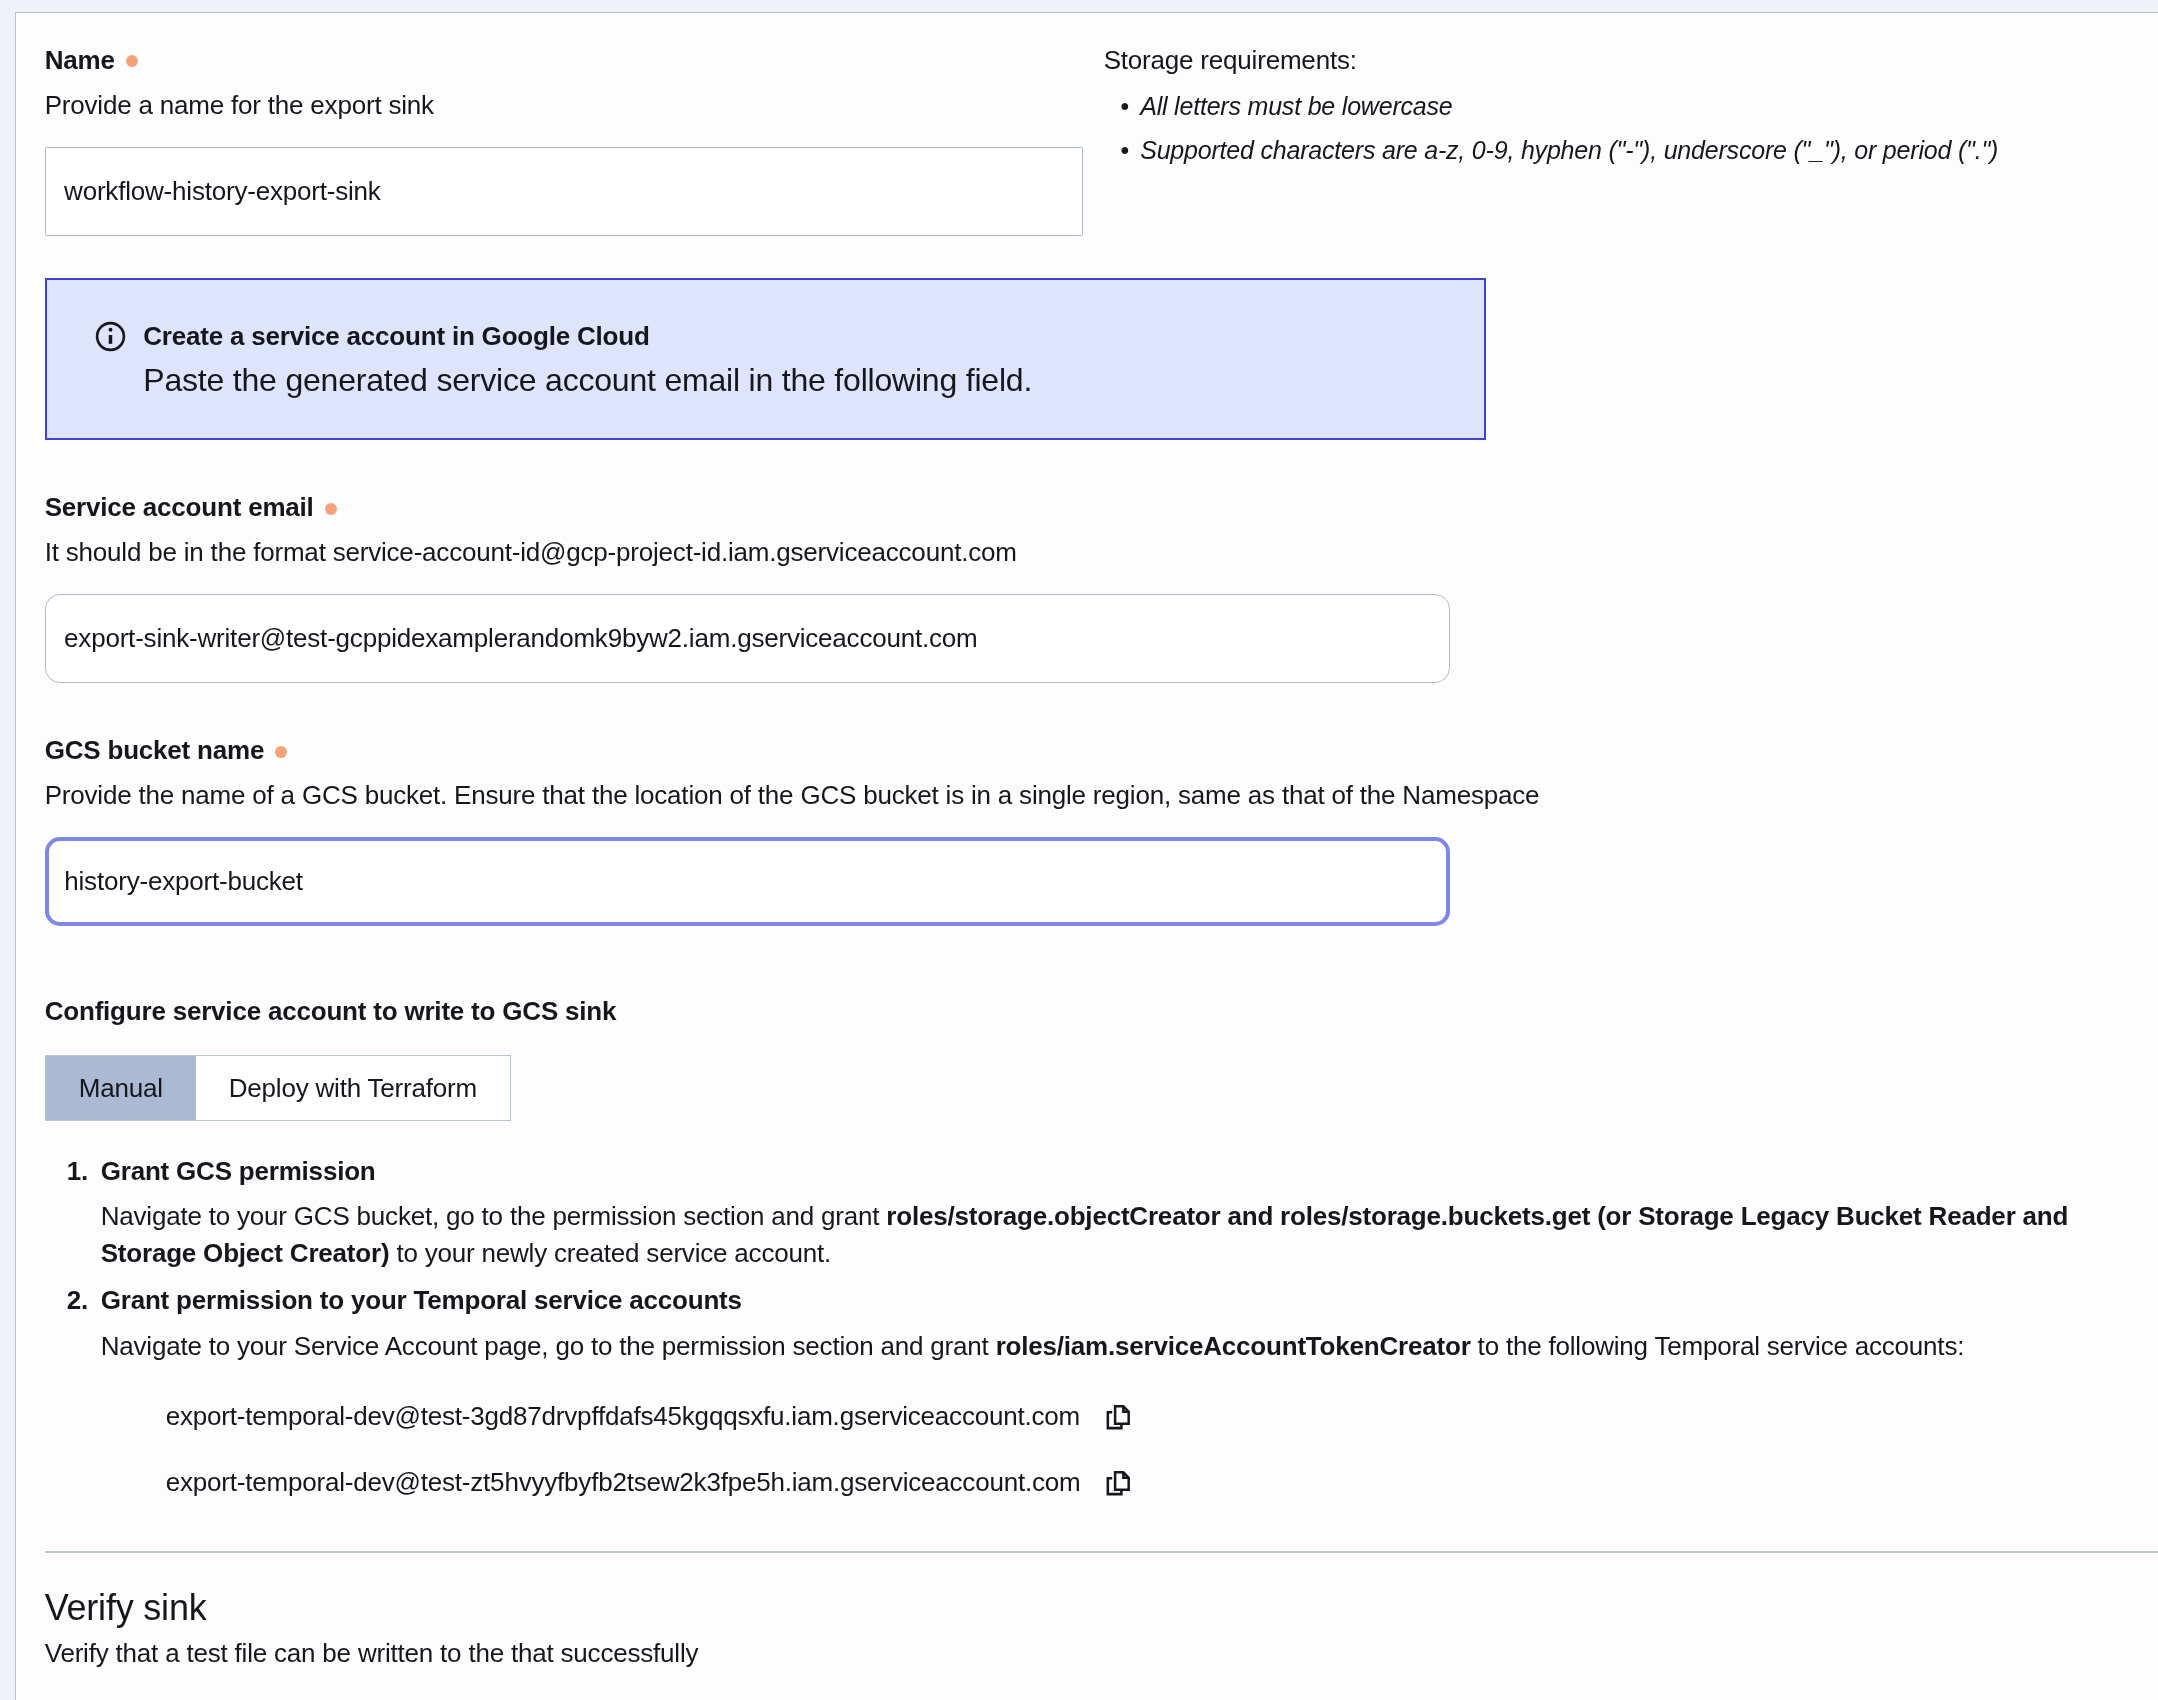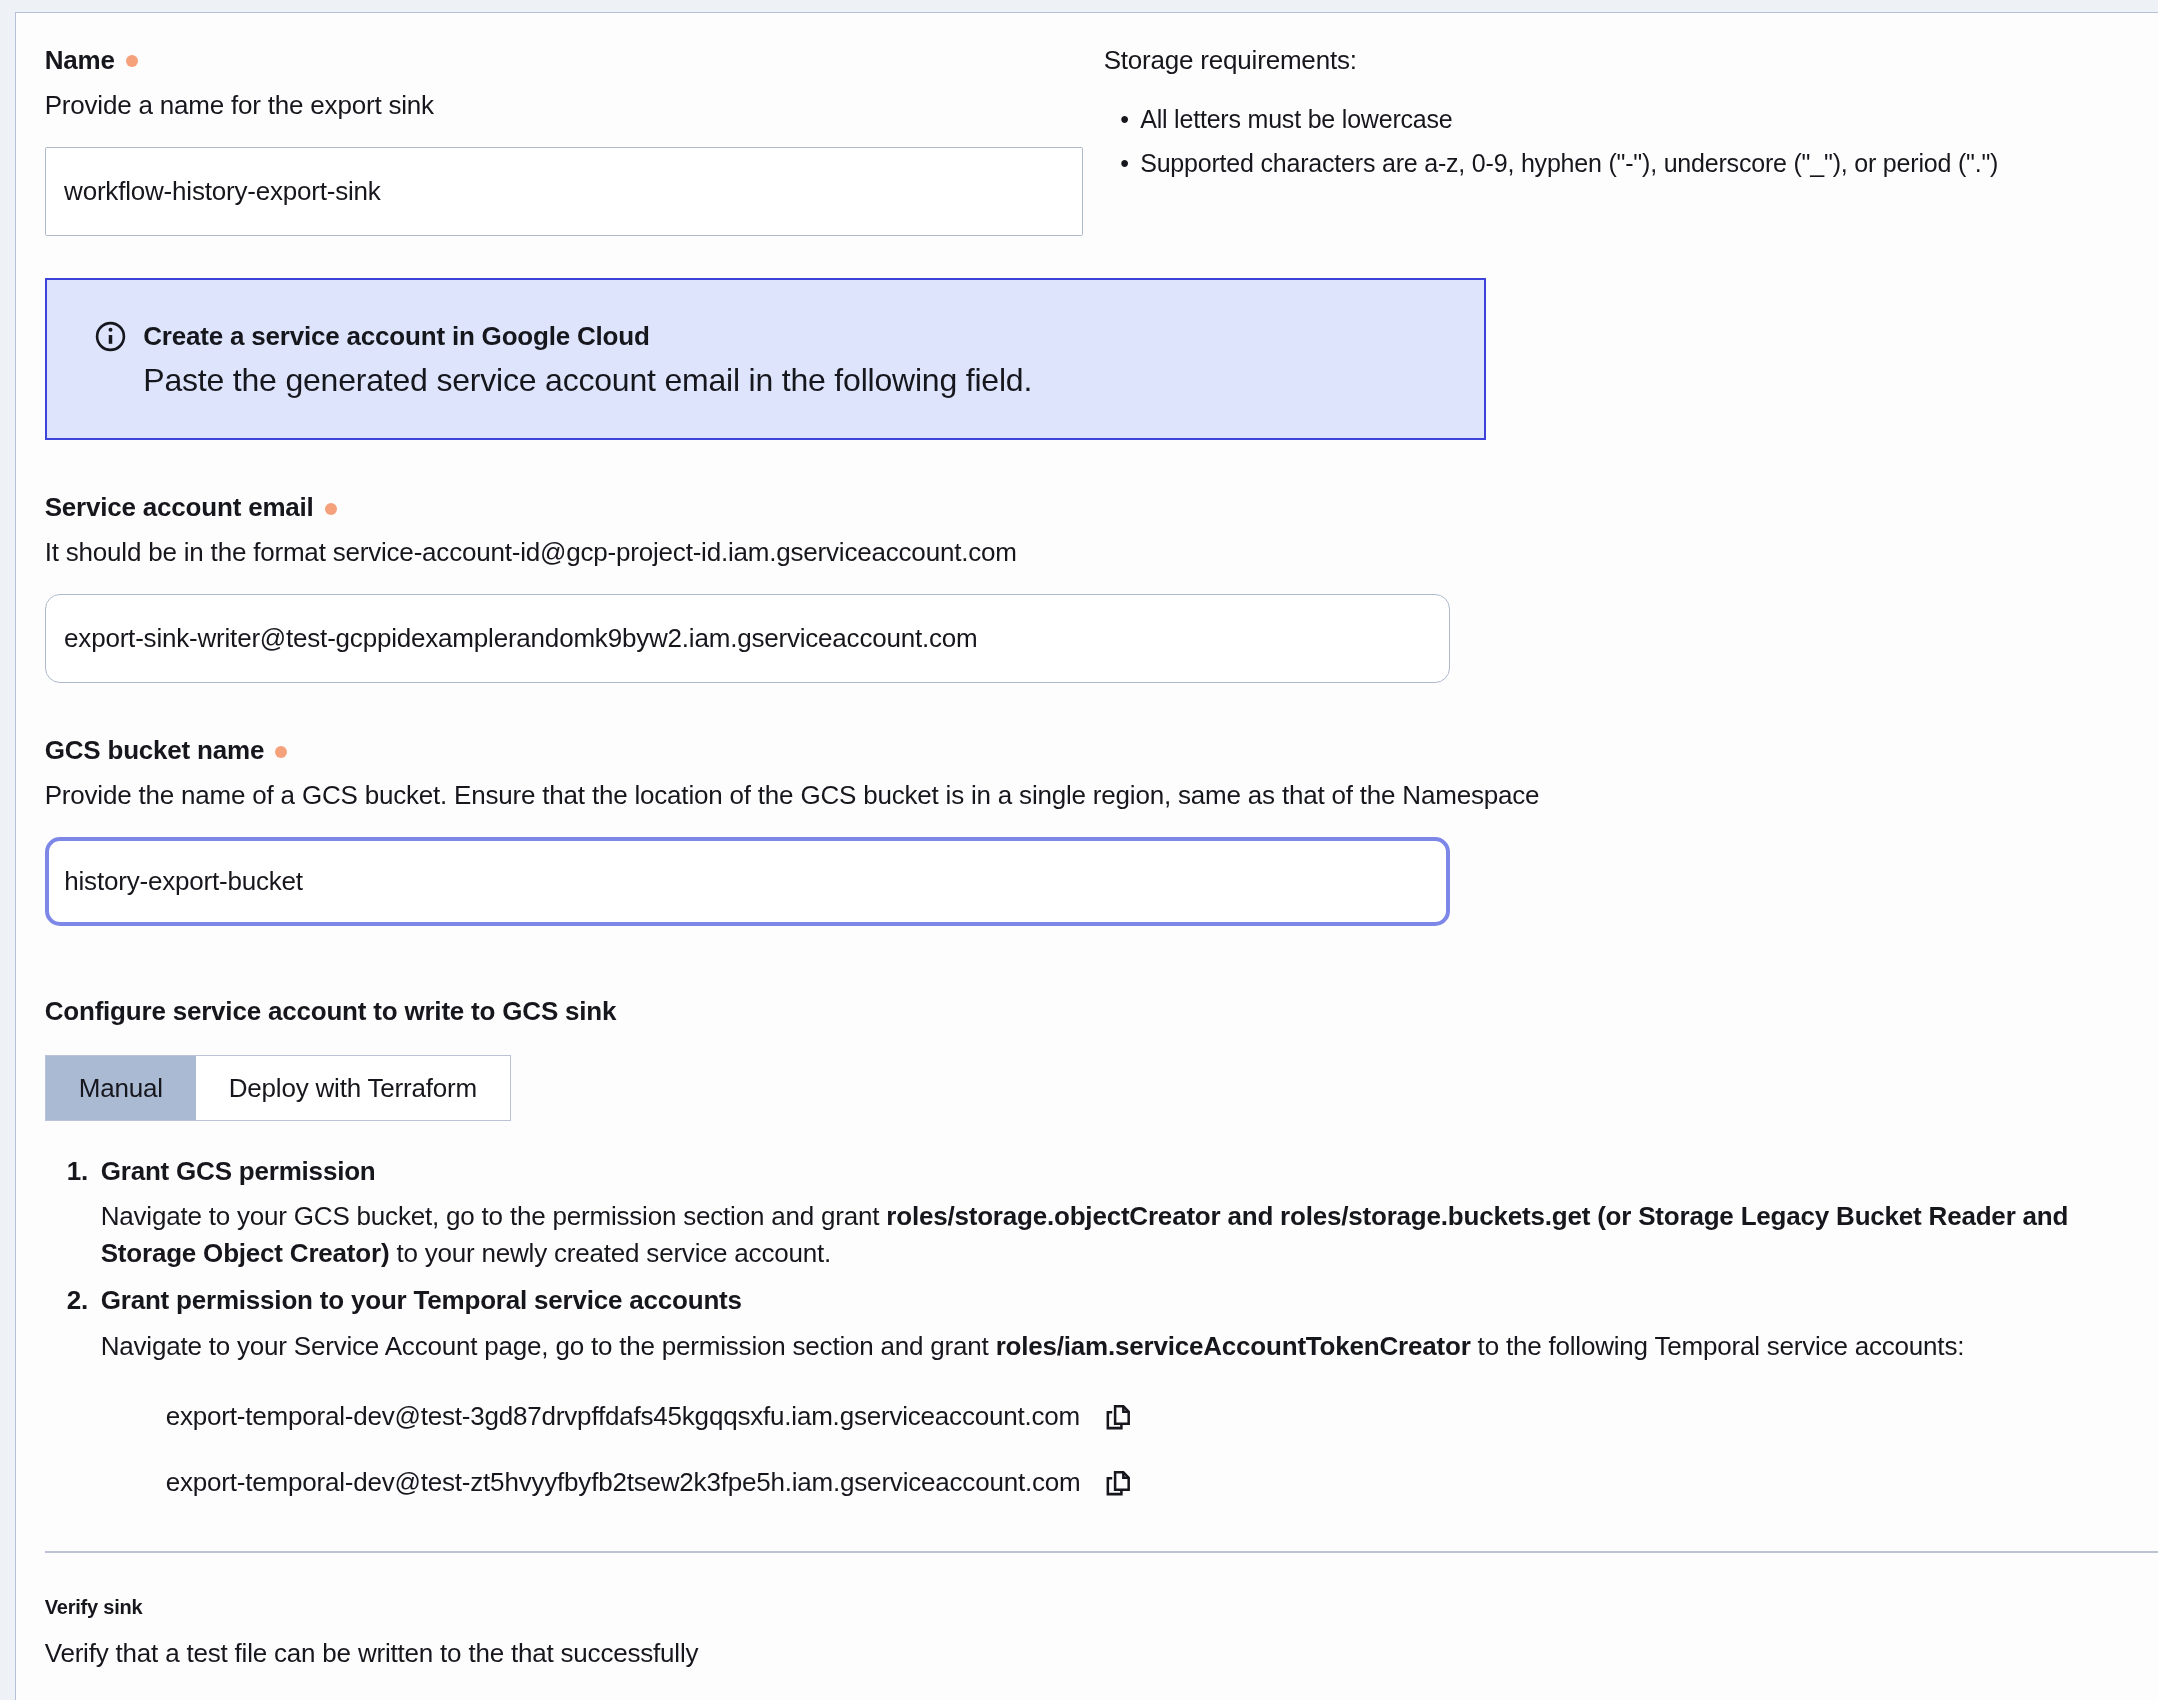--- a/index.html
+++ b/index.html
@@ -50,21 +50,21 @@
     color: #16161d;
     padding: 0 18.4px;
     letter-spacing: -0.2px;
     outline: none;
   }
   .text-input.wide { width: 1405px; border-radius: 15px; }
   .text-input.focused { border: 4.6px solid #7d87e8; padding: 0 15.6px; }
 
   
   .nr-title { font-size: 26px; line-height: 33px; }
-  .nr-list { margin-top: 26px; }
+  .nr-list { margin-top: 13px; font-style: italic; }
   .nr-item { display: flex; font-size: 25px; line-height: 33px; margin-top: 11px; white-space: nowrap; }
   .nr-item .bullet-mark::before { content: "•"; }
   .bullet-mark { width: 20px; flex: none; margin-left: 16.5px; font-size: 25px; }
 
   
   .info-banner {
     margin-top: 42px;
     width: 1441px;
     background: #dde4fb;
     border: 2.8px solid #3d43d8;
@@ -118,21 +118,21 @@
   }
   .copy-btn svg { width: 31px; height: 31px; }
 
   .divider {
     margin-top: 50px;
     margin-right: -55px;
     border-top: 2.8px solid #b9c3d3;
   }
 
   
-  .verify-title { margin-top: 37px; font-size: 20px; font-weight: 700; line-height: 35px; }
+  .verify-title { margin-top: 37px; font-size: 36px; font-weight: 400; line-height: 35px; }
   .verify-desc { margin-top: 11px; font-size: 26px; line-height: 35px; }
   .btn {
     font-family: inherit;
     background: #ffffff;
     border: 1.8px solid #b9c3d6;
     border-radius: 2.8px;
     font-size: 27px;
     color: #16161d;
     cursor: pointer;
     letter-spacing: -0.2px;

